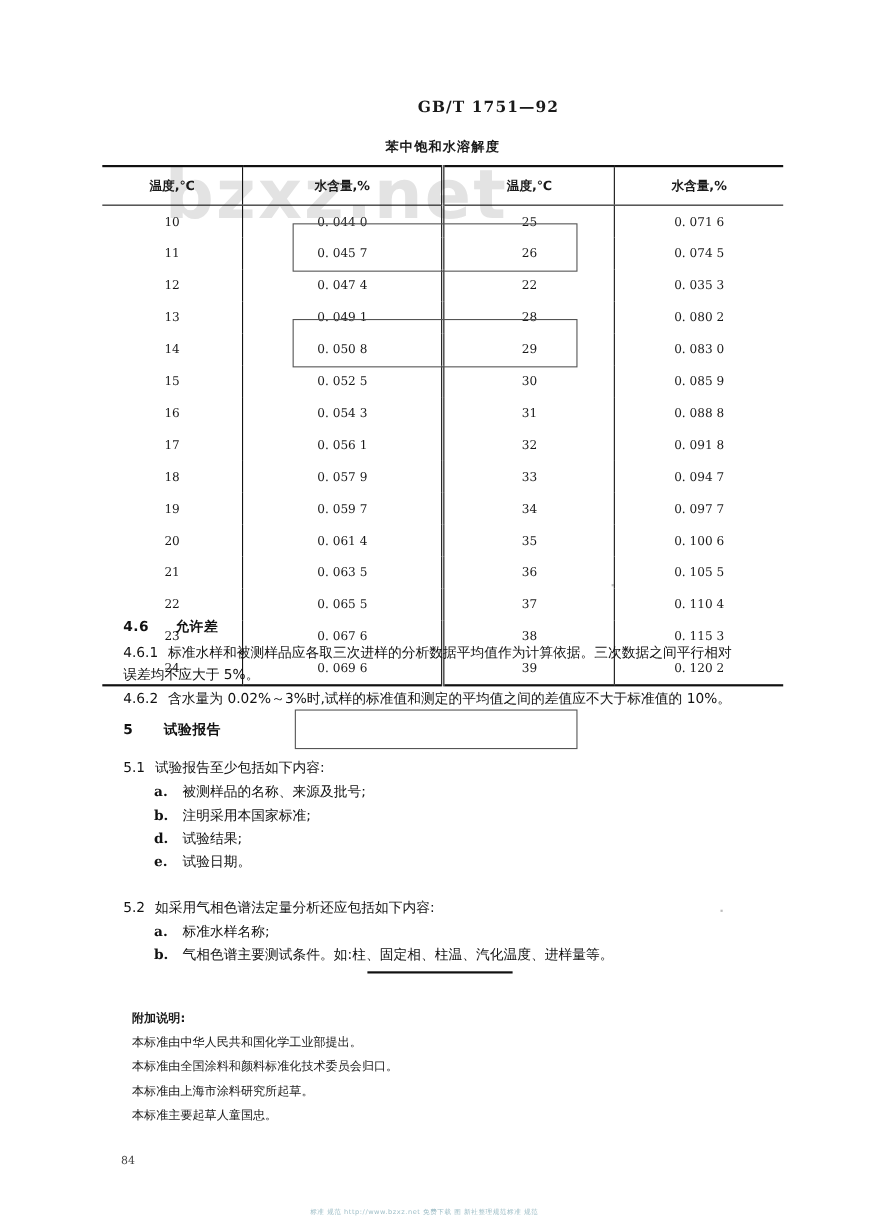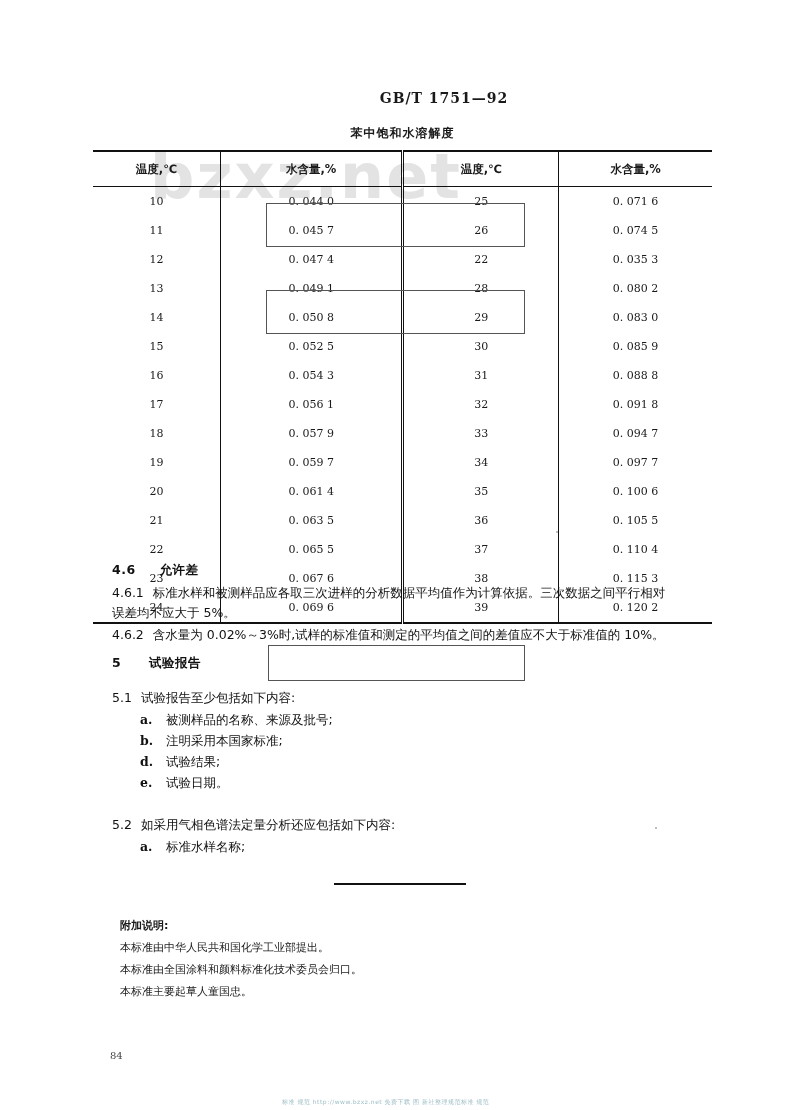--- a/index.html
+++ b/index.html
@@ -348,29 +348,31 @@
       <div class="list-item"><span class="mark">d.</span><span>试验结果;</span></div>
       <div class="list-item"><span class="mark">e.</span><span>试验日期。</span></div>
     </div>
 
   <div class="body-text para" style="left:112px; top:815px;">
     <span class="num">5.2</span><span>如采用气相色谱法定量分析还应包括如下内容:</span>
   </div>
 
   <div class="body-text" id="list2" style="left:140px; top:836px;">
       <div class="list-item"><span class="mark">a.</span><span>标准水样名称;</span></div>
+      <div class="list-item"><span class="mark">b.</span><span>气相色谱主要测试条件。如:柱、固定相、柱温、汽化温度、进样量等。</span></div>
     </div>
 
   <div class="short-rule"></div>
 
   <div class="notes">
     <div class="nhead">附加说明:</div>
     <div id="notes-lines">
         <div>本标准由中华人民共和国化学工业部提出。</div>
         <div>本标准由全国涂料和颜料标准化技术委员会归口。</div>
+        <div>本标准由上海市涂料研究所起草。</div>
         <div>本标准主要起草人童国忠。</div>
       </div>
   </div>
 
   <div class="page-num">84</div>
 
   <div class="footer-strip">标准  规范  http://www.bzxz.net 免费下载  图  新社整理规范标准  规范</div>
 
   <div class="speck" style="left:655px; top:827px; width:2px; height:2px;"></div>
   <div class="speck" style="left:556px; top:531px; width:2px; height:2px;"></div>

